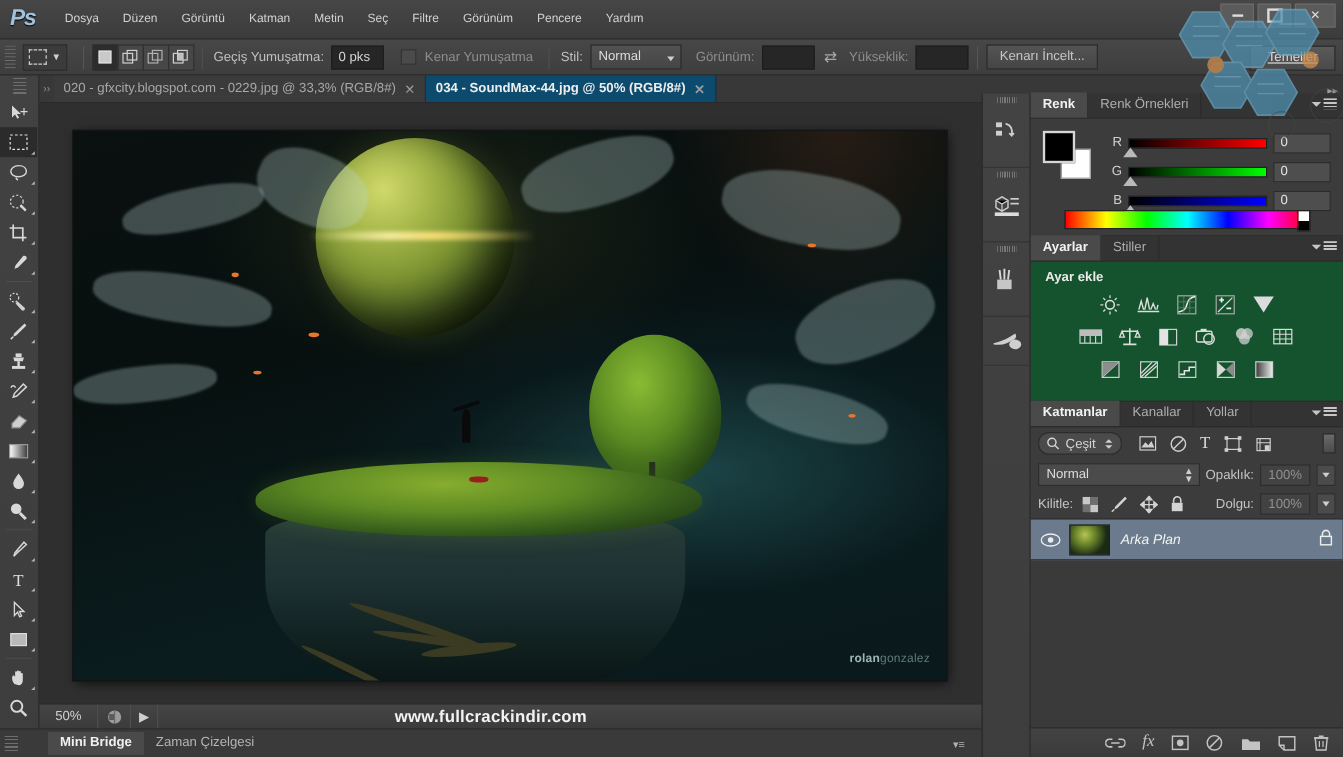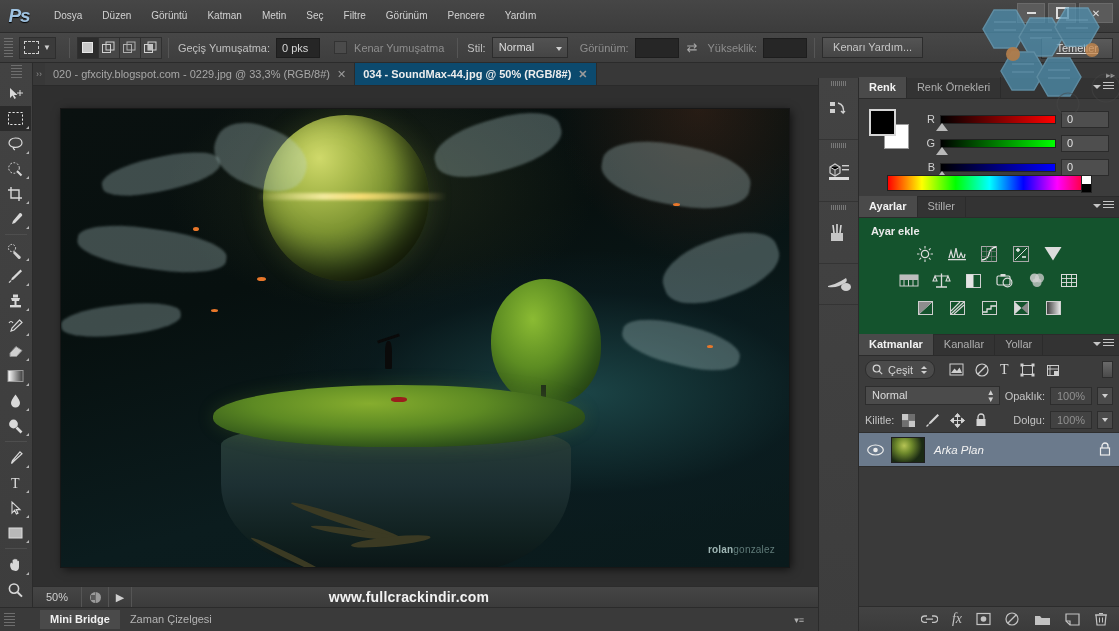--- a/index.html
+++ b/index.html
@@ -431,21 +431,21 @@
 
     <span style="width:10px"></span>
     <span class="opt-label dim">Görünüm:</span>
     <span class="opt-input blank"></span>
     <span class="swap">⇄</span>
     <span class="opt-label dim">Yükseklik:</span>
     <span class="opt-input blank"></span>
 
     <div class="opt-sep"></div>
 
-    <span class="opt-btn">Kenarı Yardım...</span>
+    <span class="opt-btn">Kenarı İncelt...</span>
 
     <div class="ws-btn">Temeller</div>
   </div>
 
   <div class="toolbar">
     <div class="tb-grip"></div>
 
     <div class="tool">
       <svg width="17" height="16">
           <path d="M3 2 L3 12 L5.5 9.5 L7.5 13 L9 12 L7 9 L10.5 9 Z" fill="#d8d8d8"></path>

